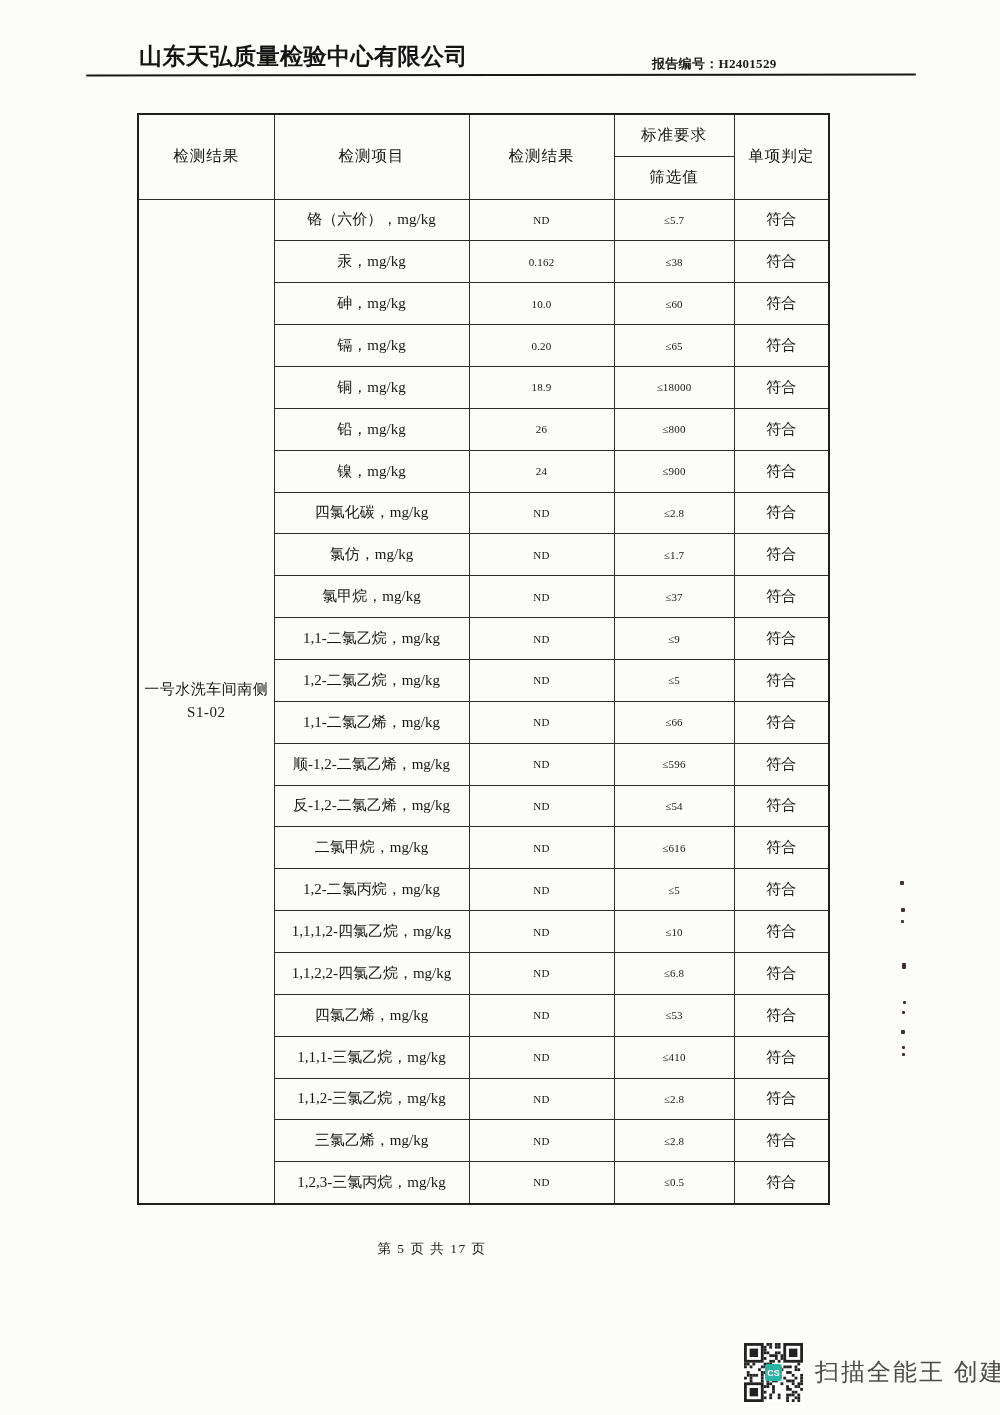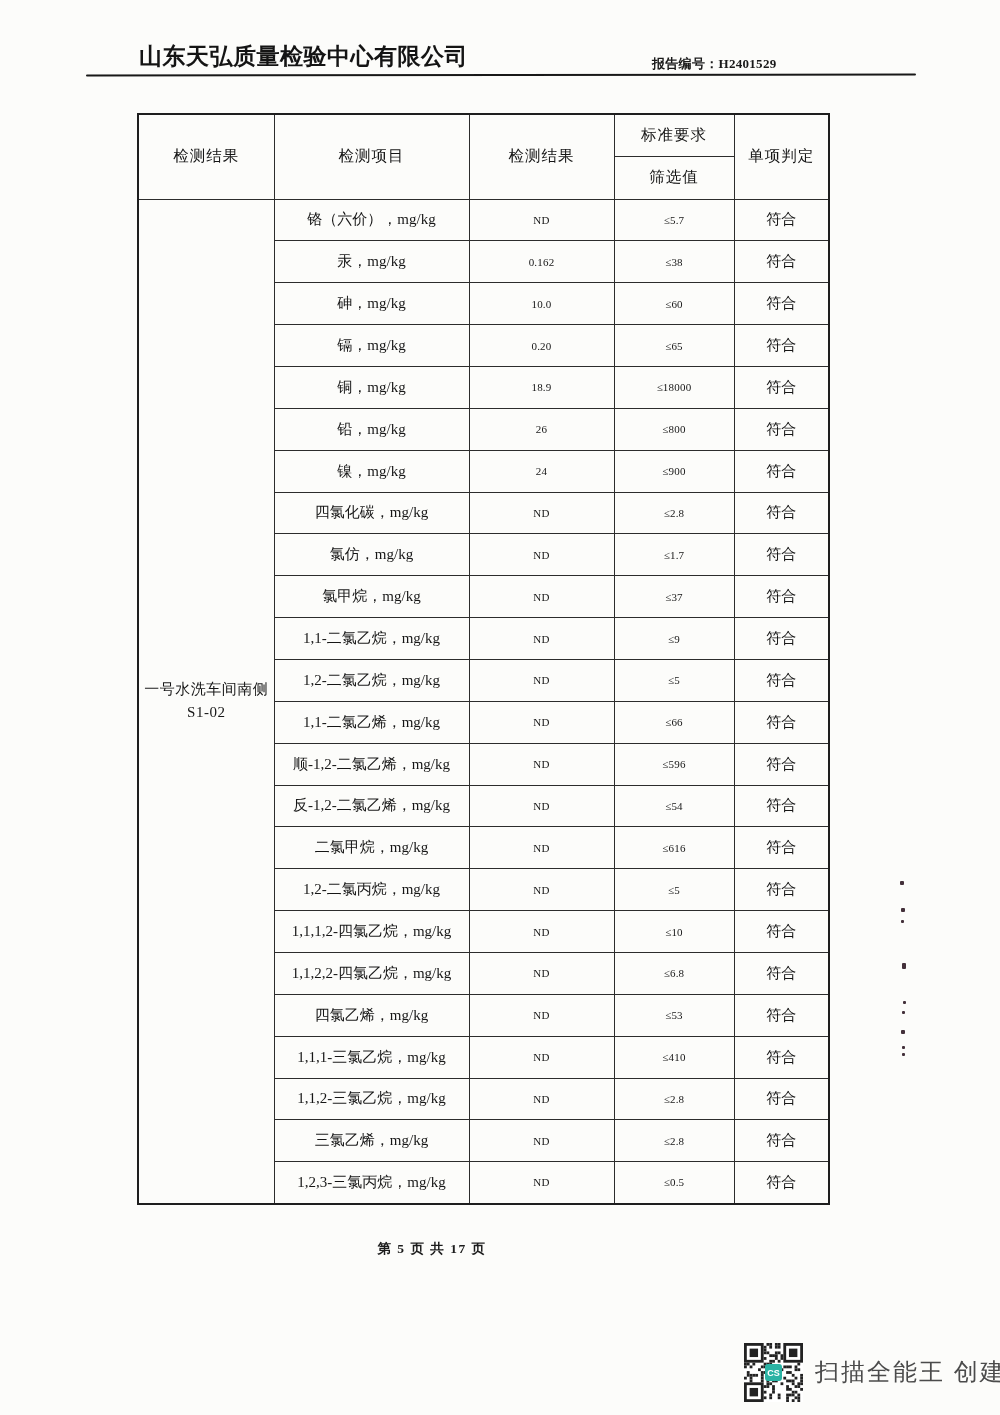--- a/index.html
+++ b/index.html
@@ -42,21 +42,21 @@
   .results-table{border:2.2px solid #1e1e1e;}
   .results-table thead tr{height:42.5px;}
   .results-table tbody tr{height:41.87px;}
   .results-table th{font-size:15.5px;letter-spacing:1px;margin-left:24px;}
   .col-sample-cell{font-size:15px;letter-spacing:0.5px;line-height:1.55;}
   .item-cell{font-size:15px;}
   .num-cell{font-size:11px;letter-spacing:0.2px;}
   
   .page-footer{
     position:absolute;left:0;top:1240px;width:864px;
-    text-align:center;font-size:13.5px;font-weight:bold;
+    text-align:center;font-size:13.5px;font-weight:normal;
     letter-spacing:1.5px;color:#1c1c1c;
   }
   
   .artifact-dot{
     position:absolute;width:4px;height:4px;background:#43303a;border-radius:1px;
   }
   
   .watermark{
     position:absolute;left:744px;top:1341px;height:62px;
     display:flex;align-items:center;gap:12px;

